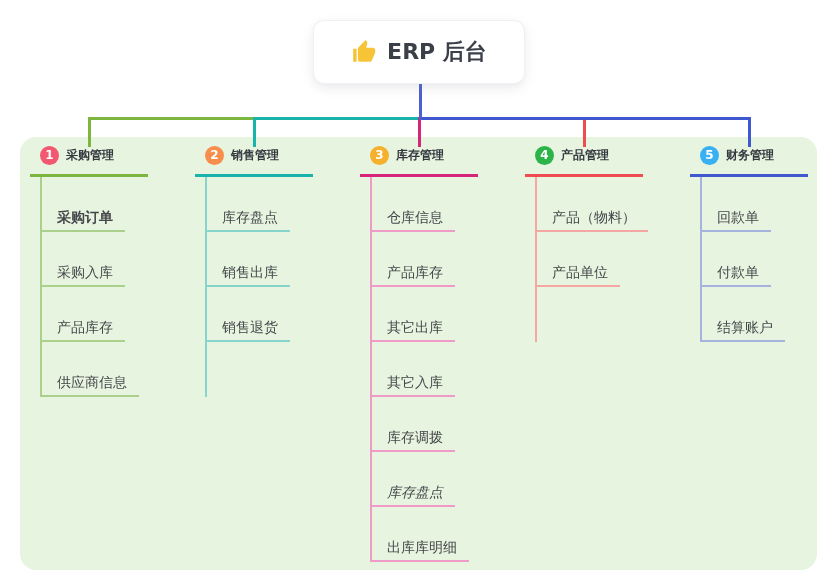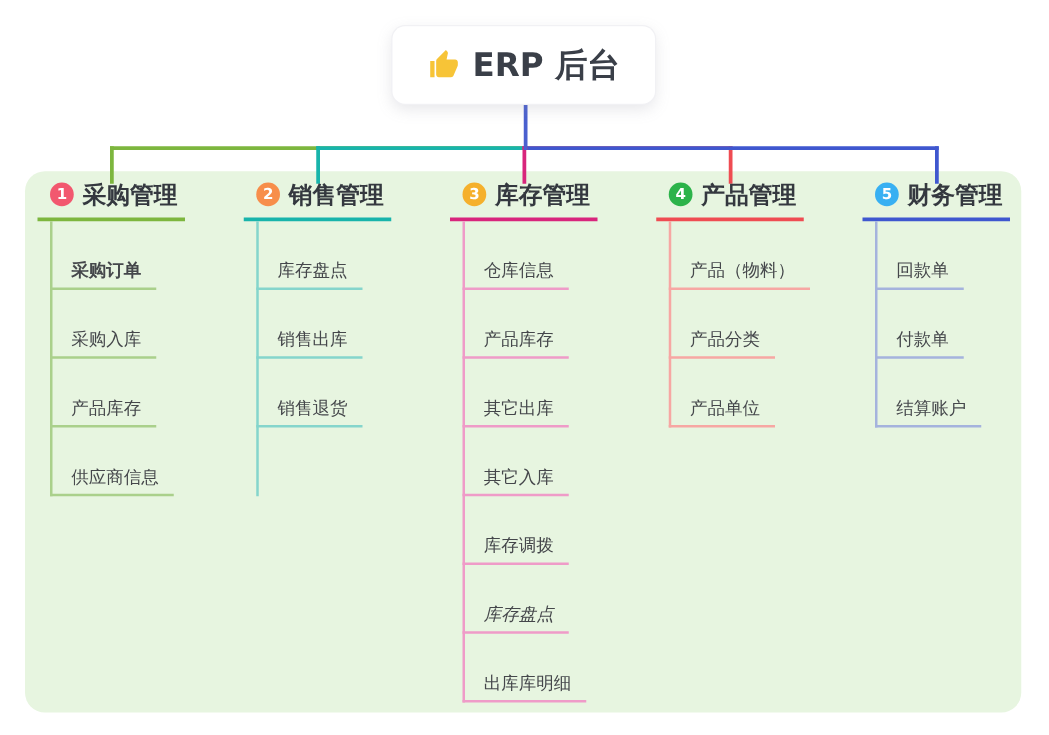--- a/index.html
+++ b/index.html
@@ -6,32 +6,32 @@
   body{font-family:"DejaVu Sans","Liberation Sans",sans-serif;}
   #canvas{position:relative;width:839px;height:588px;background:#ffffff;overflow:hidden;}
 
   
   #panel{position:absolute;left:20px;top:137px;width:797px;height:433px;border-radius:16px;}
 
   
   #root-card{position:absolute;left:314px;top:21px;width:210px;height:62px;background:#ffffff;
     border-radius:10px;box-shadow:0 0 0 1px #f1f1f4,0 4px 12px rgba(140,140,155,.22);
     display:flex;align-items:center;justify-content:center;gap:10px;z-index:5;}
-  #root-card .title{font-size:26px;font-weight:600;color:#3a3f48;}
+  #root-card .title{font-size:22px;font-weight:600;color:#3a3f48;}
 
   
   .h-line,.v-line{position:absolute;z-index:1;}
 
   
   .col{position:absolute;top:137px;width:165px;z-index:2;}
   .branch-node{box-sizing:border-box;width:118px;height:40px;display:flex;align-items:center;
     border-bottom:3px solid #000;}
   .badge{box-sizing:border-box;width:19px;height:19px;border-radius:50%;margin-left:10px;margin-right:7px;
     color:#fff;font-size:12px;font-weight:bold;line-height:19px;text-align:center;flex:0 0 19px;}
-  .branch-label{font-size:19px;font-weight:600;color:#34383f;white-space:nowrap;}
+  .branch-label{font-size:12px;font-weight:600;color:#34383f;white-space:nowrap;}
   .children{position:relative;margin-left:10px;}
   .spine{position:absolute;left:0;top:0;width:2px;}
   .row{height:55px;display:flex;align-items:flex-end;}
   .child-node{border-bottom:2px solid #ccc;padding:0 12px 5px 17px;font-size:14px;color:#45474b;
     line-height:1.15;white-space:nowrap;}
 </style>
 </head>
 <body>
 
 <div id="canvas">
@@ -134,23 +134,20 @@
         <div class="branch-node" style="border-bottom-color: rgb(239, 76, 82);">
           <span class="badge" style="background: rgb(44, 179, 74);">4</span>
           <span class="branch-label">产品管理</span>
         </div>
         <div class="children">
           <div class="spine" style="height: 165px; background: rgb(247, 167, 163);"></div>
           <div class="row">
             <span class="child-node" style="border-bottom-color: rgb(247, 167, 163);">产品（物料）</span>
           </div>
           <div class="row">
-            <span class="child-node" style="border-bottom-color: rgb(247, 167, 163);">产品分类</span>
-          </div>
-          <div class="row">
             <span class="child-node" style="border-bottom-color: rgb(247, 167, 163);">产品单位</span>
           </div>
         </div>
       </div>
       <div class="col" style="left: 690px;">
         <div class="branch-node" style="border-bottom-color: rgb(63, 87, 207);">
           <span class="badge" style="background: rgb(56, 176, 242);">5</span>
           <span class="branch-label">财务管理</span>
         </div>
         <div class="children">

